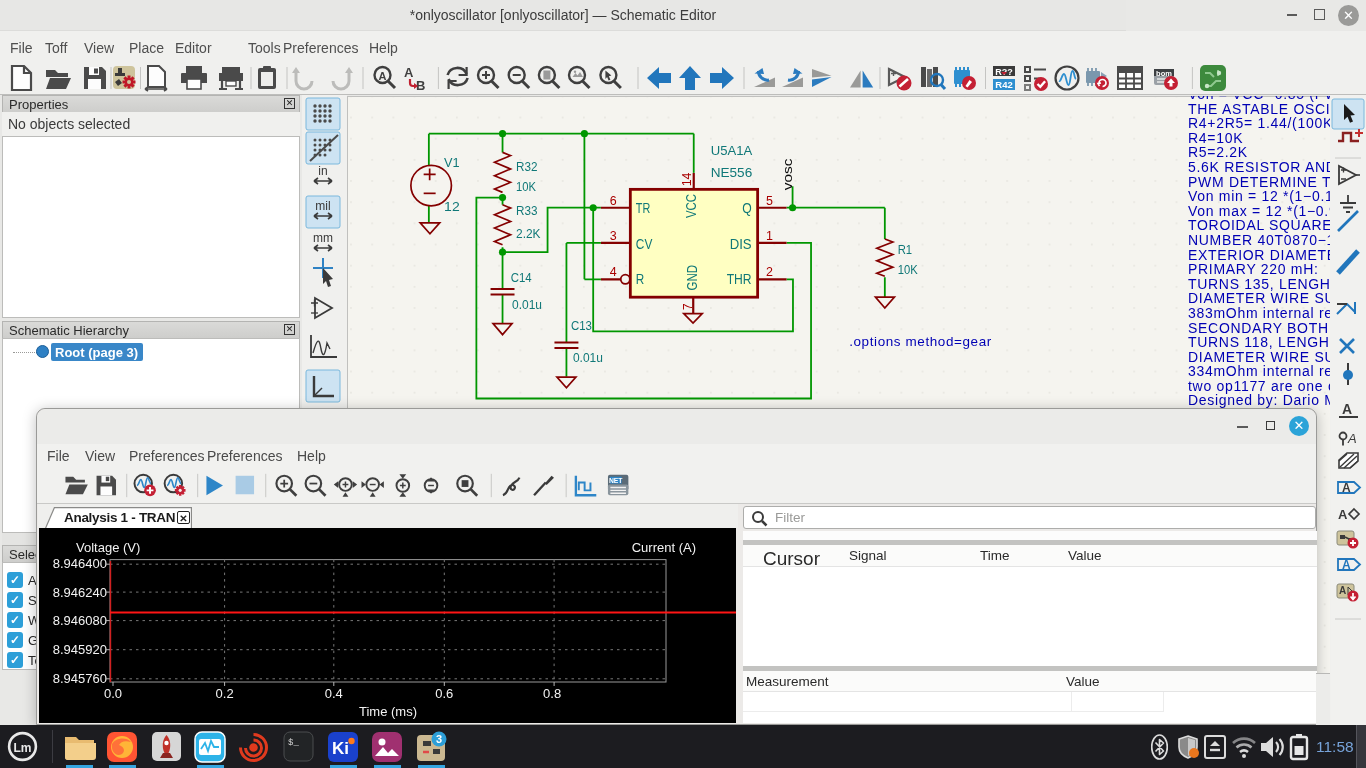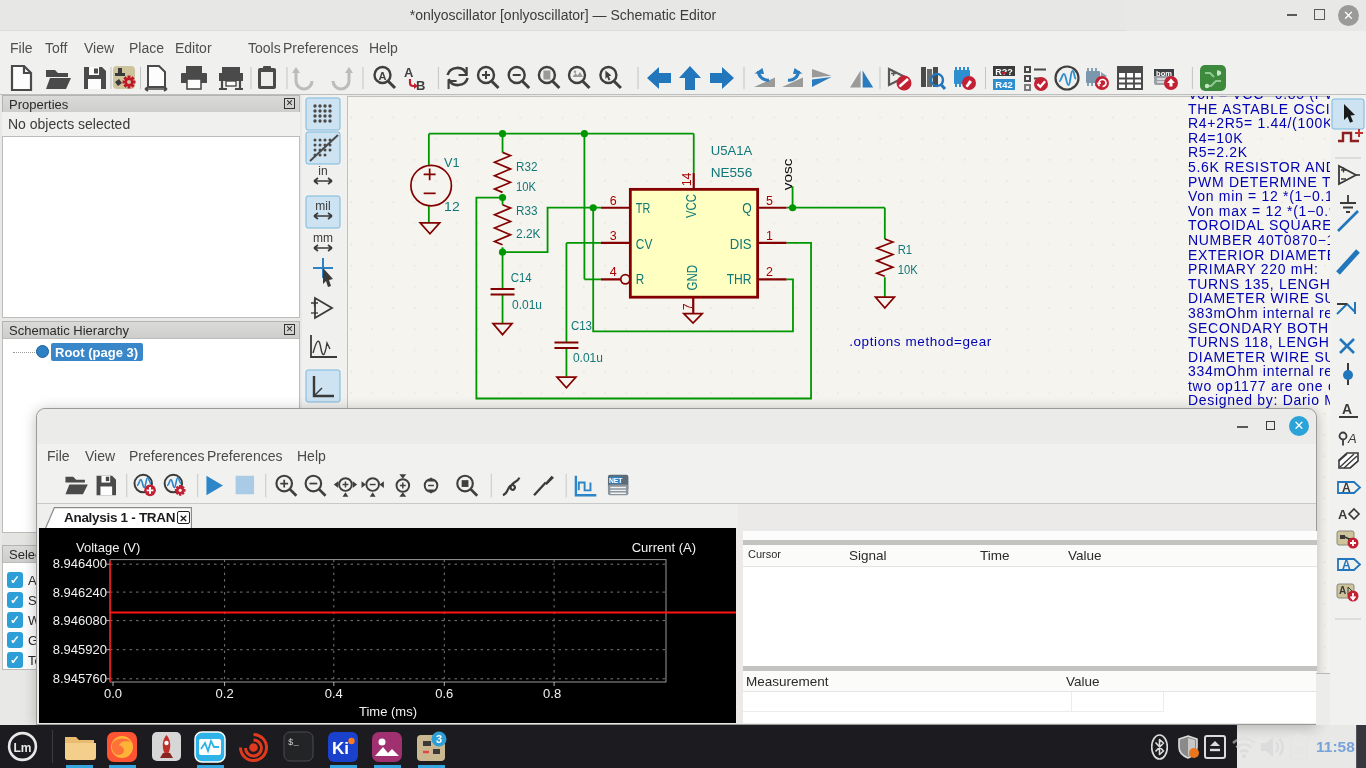--- a/index.html
+++ b/index.html
@@ -17,21 +17,21 @@
 #lefttb{position:absolute;left:302px;top:95px;width:45px;height:630px;background:#f0f0ee}
 #canvas{position:absolute;left:347px;top:96px;width:983px;height:629px;background:#f5f4ef}
 #righttb{position:absolute;left:1330px;top:95px;width:36px;height:630px;background:#f1f1ef;border-bottom:none}
 #simwin{position:absolute;left:36px;top:408px;width:1281px;height:317px;background:#eceae8;border:1px solid #9a9a98;border-radius:9px 9px 0 0;box-shadow:0 2px 14px rgba(0,0,0,.25)}
 #simtitle{position:absolute;left:0;top:0;width:100%;height:35px;background:#ebebe9;border-radius:9px 9px 0 0}
 #simtitle .t{position:absolute;left:0;right:0;top:10px;text-align:center;font-size:14px;color:#3a3a3a}
 #simmenu{position:absolute;left:0;top:35px;width:100%;height:24px;background:#f1f1ef}
 #simmenu span{position:absolute;top:4px;font-size:14px;color:#4a4a4a}
 #simtb{position:absolute;left:0;top:59px;width:100%;height:36px;background:#f1f1ef}
 #tabbar{position:absolute;left:1px;top:95px;width:700px;height:24px;background:#efefed}
-#taskbar{position:absolute;left:0;top:725px;width:1237px;height:43px;background:#1c1c20}
+#taskbar{position:absolute;left:0;top:725px;width:1366px;height:43px;background:#1c1c20}
 .chk{position:absolute;width:16px;height:16px;background:#2d9fd8;border-radius:3px;color:#fff;font-size:12px;font-weight:bold;text-align:center;line-height:16px}
 </style></head><body>
 <div id="titlebar">
     <div class="t">*onlyoscillator [onlyoscillator] — Schematic Editor</div>
 <div class="abs" style="left:1287px;top:14px;width:10px;height:2px;background:#5a5a5a"></div>
 <div class="abs" style="left:1314px;top:9px;width:11px;height:11px;border:1.5px solid #5a5a5a"></div>
 <div class="abs" style="left:1338px;top:5px;width:21px;height:21px;border-radius:50%;background:#9a9a98;color:#fff;font-size:13px;text-align:center;line-height:21px">✕</div>
 </div>
 <div id="menubar">
     <span style="left:10px">File</span>
@@ -403,25 +403,32 @@
 <g stroke="#787878" stroke-width="1" stroke-dasharray="2.5,4">
 <path d="M71 36.2 H627 M71 64.1 H627 M71 92.6 H627 M71 121.7 H627 M71 150.8 H627"></path>
 <path d="M185.6 31.6 V154 M294.8 31.6 V154 M405.3 31.6 V154 M515.1 31.6 V154"></path>
 </g>
 <g stroke="#b5b5b5" stroke-width="1">
         <path d="M66 36.2 h5 M66 64.1 h5 M66 92.6 h5 M66 121.7 h5 M66 150.8 h5 M74 154 v4 M185.6 154 v4 M294.8 154 v4 M405.3 154 v4 M515.1 154 v4"></path>
       </g>
 <path d="M71.5 33 V154" stroke="#d02020" stroke-width="1.4"></path>
 <path d="M71 84.5 H697" stroke="#ff1515" stroke-width="2"></path>
 </svg>
+<div class="abs" style="left:706px;top:97px;width:573px;height:23px;background:#fff;border:1px solid #adadab;border-radius:3px">
+<svg class="abs" style="left:7px;top:3px" width="17" height="17" viewBox="0 0 17 17">
+        <circle cx="7" cy="7" r="5" fill="none" stroke="#3a3a3a" stroke-width="2"></circle>
+        <path d="M11 11 L15.5 15.5" stroke="#3a3a3a" stroke-width="2.5"></path>
+      </svg>
+<div class="abs" style="left:31px;top:3px;font-size:13.5px;color:#9a9a98">Filter</div>
+</div>
 <div class="abs" style="left:706px;top:122px;width:574px;height:9px;background:#fcfcfc"></div>
 <div class="abs" style="left:706px;top:131px;width:574px;height:5px;background:#c3c3c1"></div>
 <div class="abs" style="left:706px;top:136px;width:574px;height:121px;background:#fff">
 <div style="position:absolute;left:0;top:0;width:100%;height:22px;background:#fbfbfa;border-bottom:1px solid #e4e4e4"></div>
-<span class="abs" style="left:5px;top:3px;font-size:11px;color:#2a2a2a">Cursor</span>
+<span class="abs" style="left:20px;top:3px;font-size:19px;color:#2a2a2a">Cursor</span>
 <span class="abs" style="left:106px;top:3px;font-size:13.5px;color:#2a2a2a">Signal</span>
 <span class="abs" style="left:237px;top:3px;font-size:13.5px;color:#2a2a2a">Time</span>
 <span class="abs" style="left:325px;top:3px;font-size:13.5px;color:#2a2a2a">Value</span>
 </div>
 <div class="abs" style="left:706px;top:257px;width:574px;height:5px;background:#c3c3c1"></div>
 <div class="abs" style="left:706px;top:262px;width:574px;height:52px;background:#fff">
 <div style="position:absolute;left:0;top:0;width:100%;height:21px;background:#fbfbfa;border-bottom:1px solid #e4e4e4"></div>
 <span class="abs" style="left:3px;top:3px;font-size:13.5px;color:#2a2a2a">Measurement</span>
 <span class="abs" style="left:323px;top:3px;font-size:13.5px;color:#2a2a2a">Value</span>
 <div class="abs" style="left:0px;top:21px;width:329px;height:20px;border-bottom:1px solid #ececec;border-right:1px solid #ececec"></div>
@@ -512,21 +519,21 @@
     </svg>
 <svg class="abs" style="left:1259px;top:9px" width="28" height="26" viewBox="0 0 28 26">
       <path d="M2 9 h5 l7 -6 v20 l-7 -6 h-5 z" fill="#dcdcdc"></path>
       <path d="M17 8 a7 7 0 0 1 0 10 M20.5 5 a11.5 11.5 0 0 1 0 16" stroke="#dcdcdc" stroke-width="2.2" fill="none"></path>
     </svg>
 <svg class="abs" style="left:1288px;top:8px" width="22" height="28" viewBox="0 0 22 28">
       <rect x="3" y="4" width="16" height="22" rx="2" fill="none" stroke="#e6e6e6" stroke-width="2.4"></rect>
       <rect x="8" y="1" width="6" height="3" fill="#e6e6e6"></rect>
       <rect x="6.5" y="13" width="9" height="9" fill="#e6e6e6"></rect>
     </svg>
-<div class="abs" style="left:1316px;top:13px;font-size:15.5px;color:#77a3d9;font-weight:bold">11:58</div>
+<div class="abs" style="left:1316px;top:13px;font-size:15.5px;color:#77a3d9;font-weight:normal">11:58</div>
 <div class="abs" style="left:1356px;top:0;width:10px;height:43px;background:#36363c;border-left:1px solid #55555c"></div>
 </div>
 <svg class="abs" style="left:0;top:61px" width="1366" height="34" viewBox="0 0 1366 34">
 <g stroke="#c4c4c2">
       <path d="M111 6 v22 M140.5 6 v22 M251 6 v22 M287 6 v22 M363 6 v22 M438.4 6 v22 M638 6 v22 M744 6 v22 M880 6 v22 M985.5 6 v22 M1192.4 6 v22"></path>
     </g>
 <g transform="translate(9,4)">
       <path d="M3 1 h12 l7 7 v17 h-19z" fill="#fdfdfd" stroke="#4a4a4a" stroke-width="2.2"></path>
       <path d="M15 1 v7 h7" fill="none" stroke="#4a4a4a" stroke-width="2.2"></path>
     </g>

